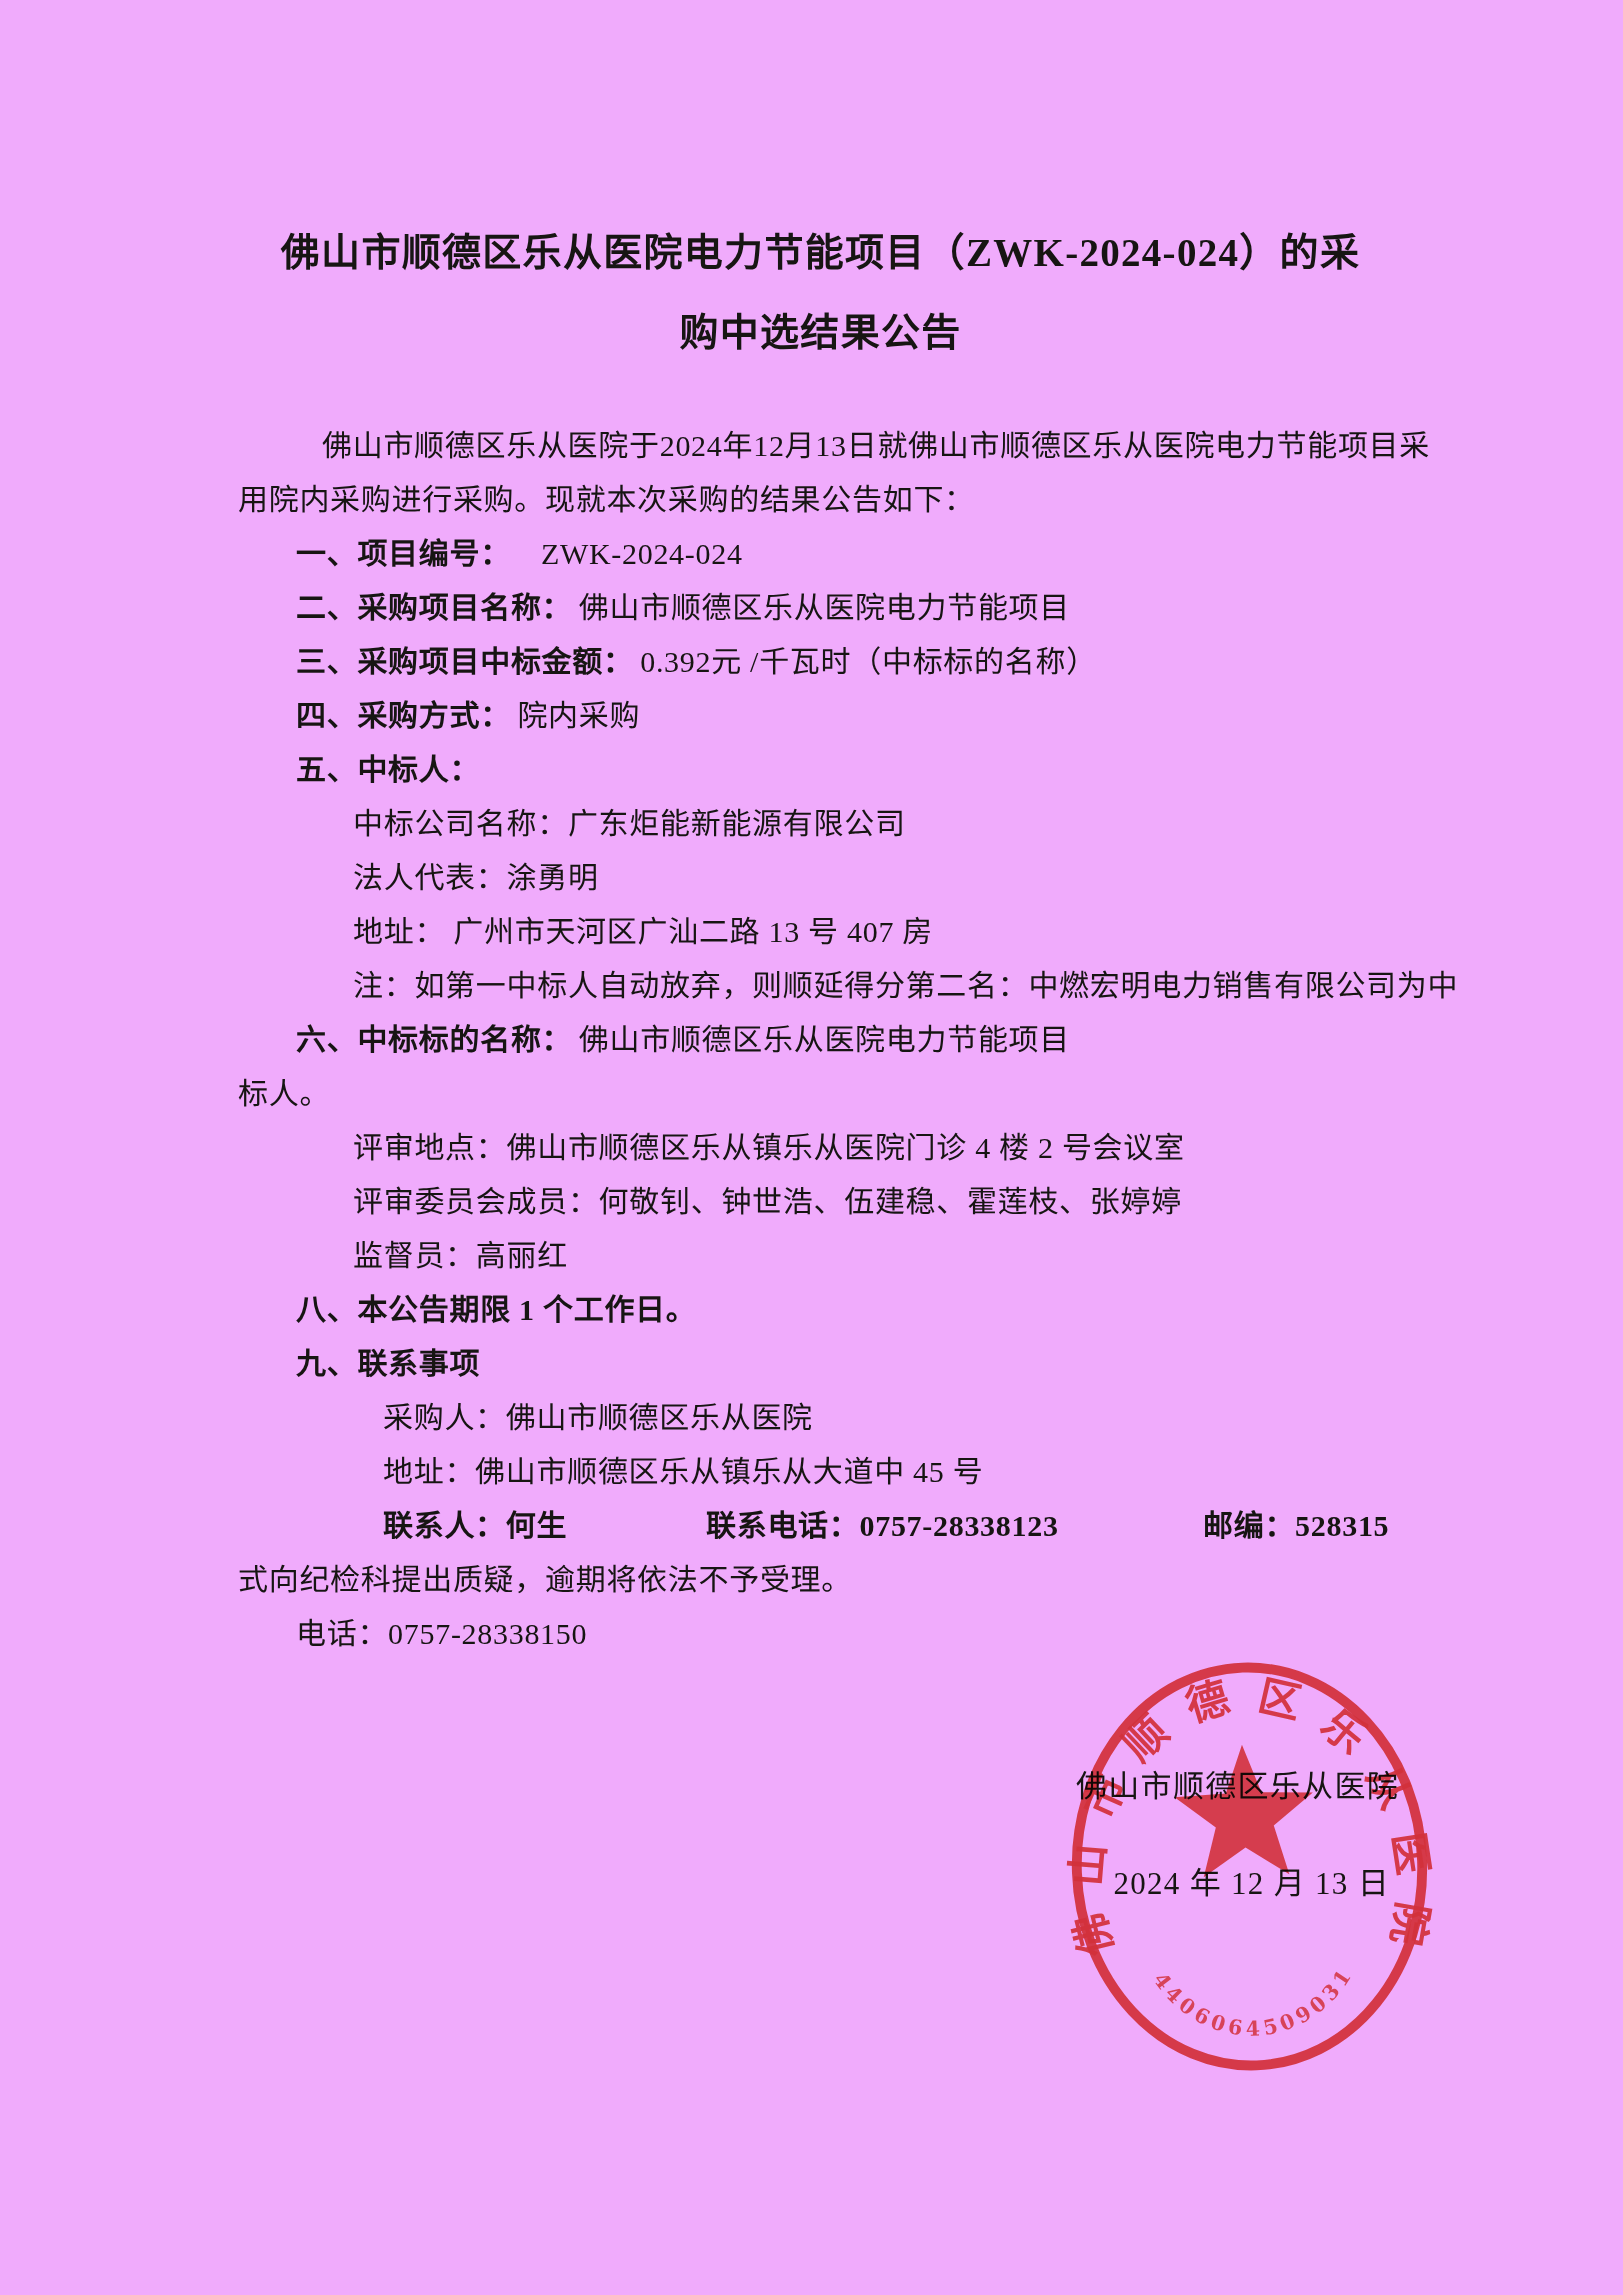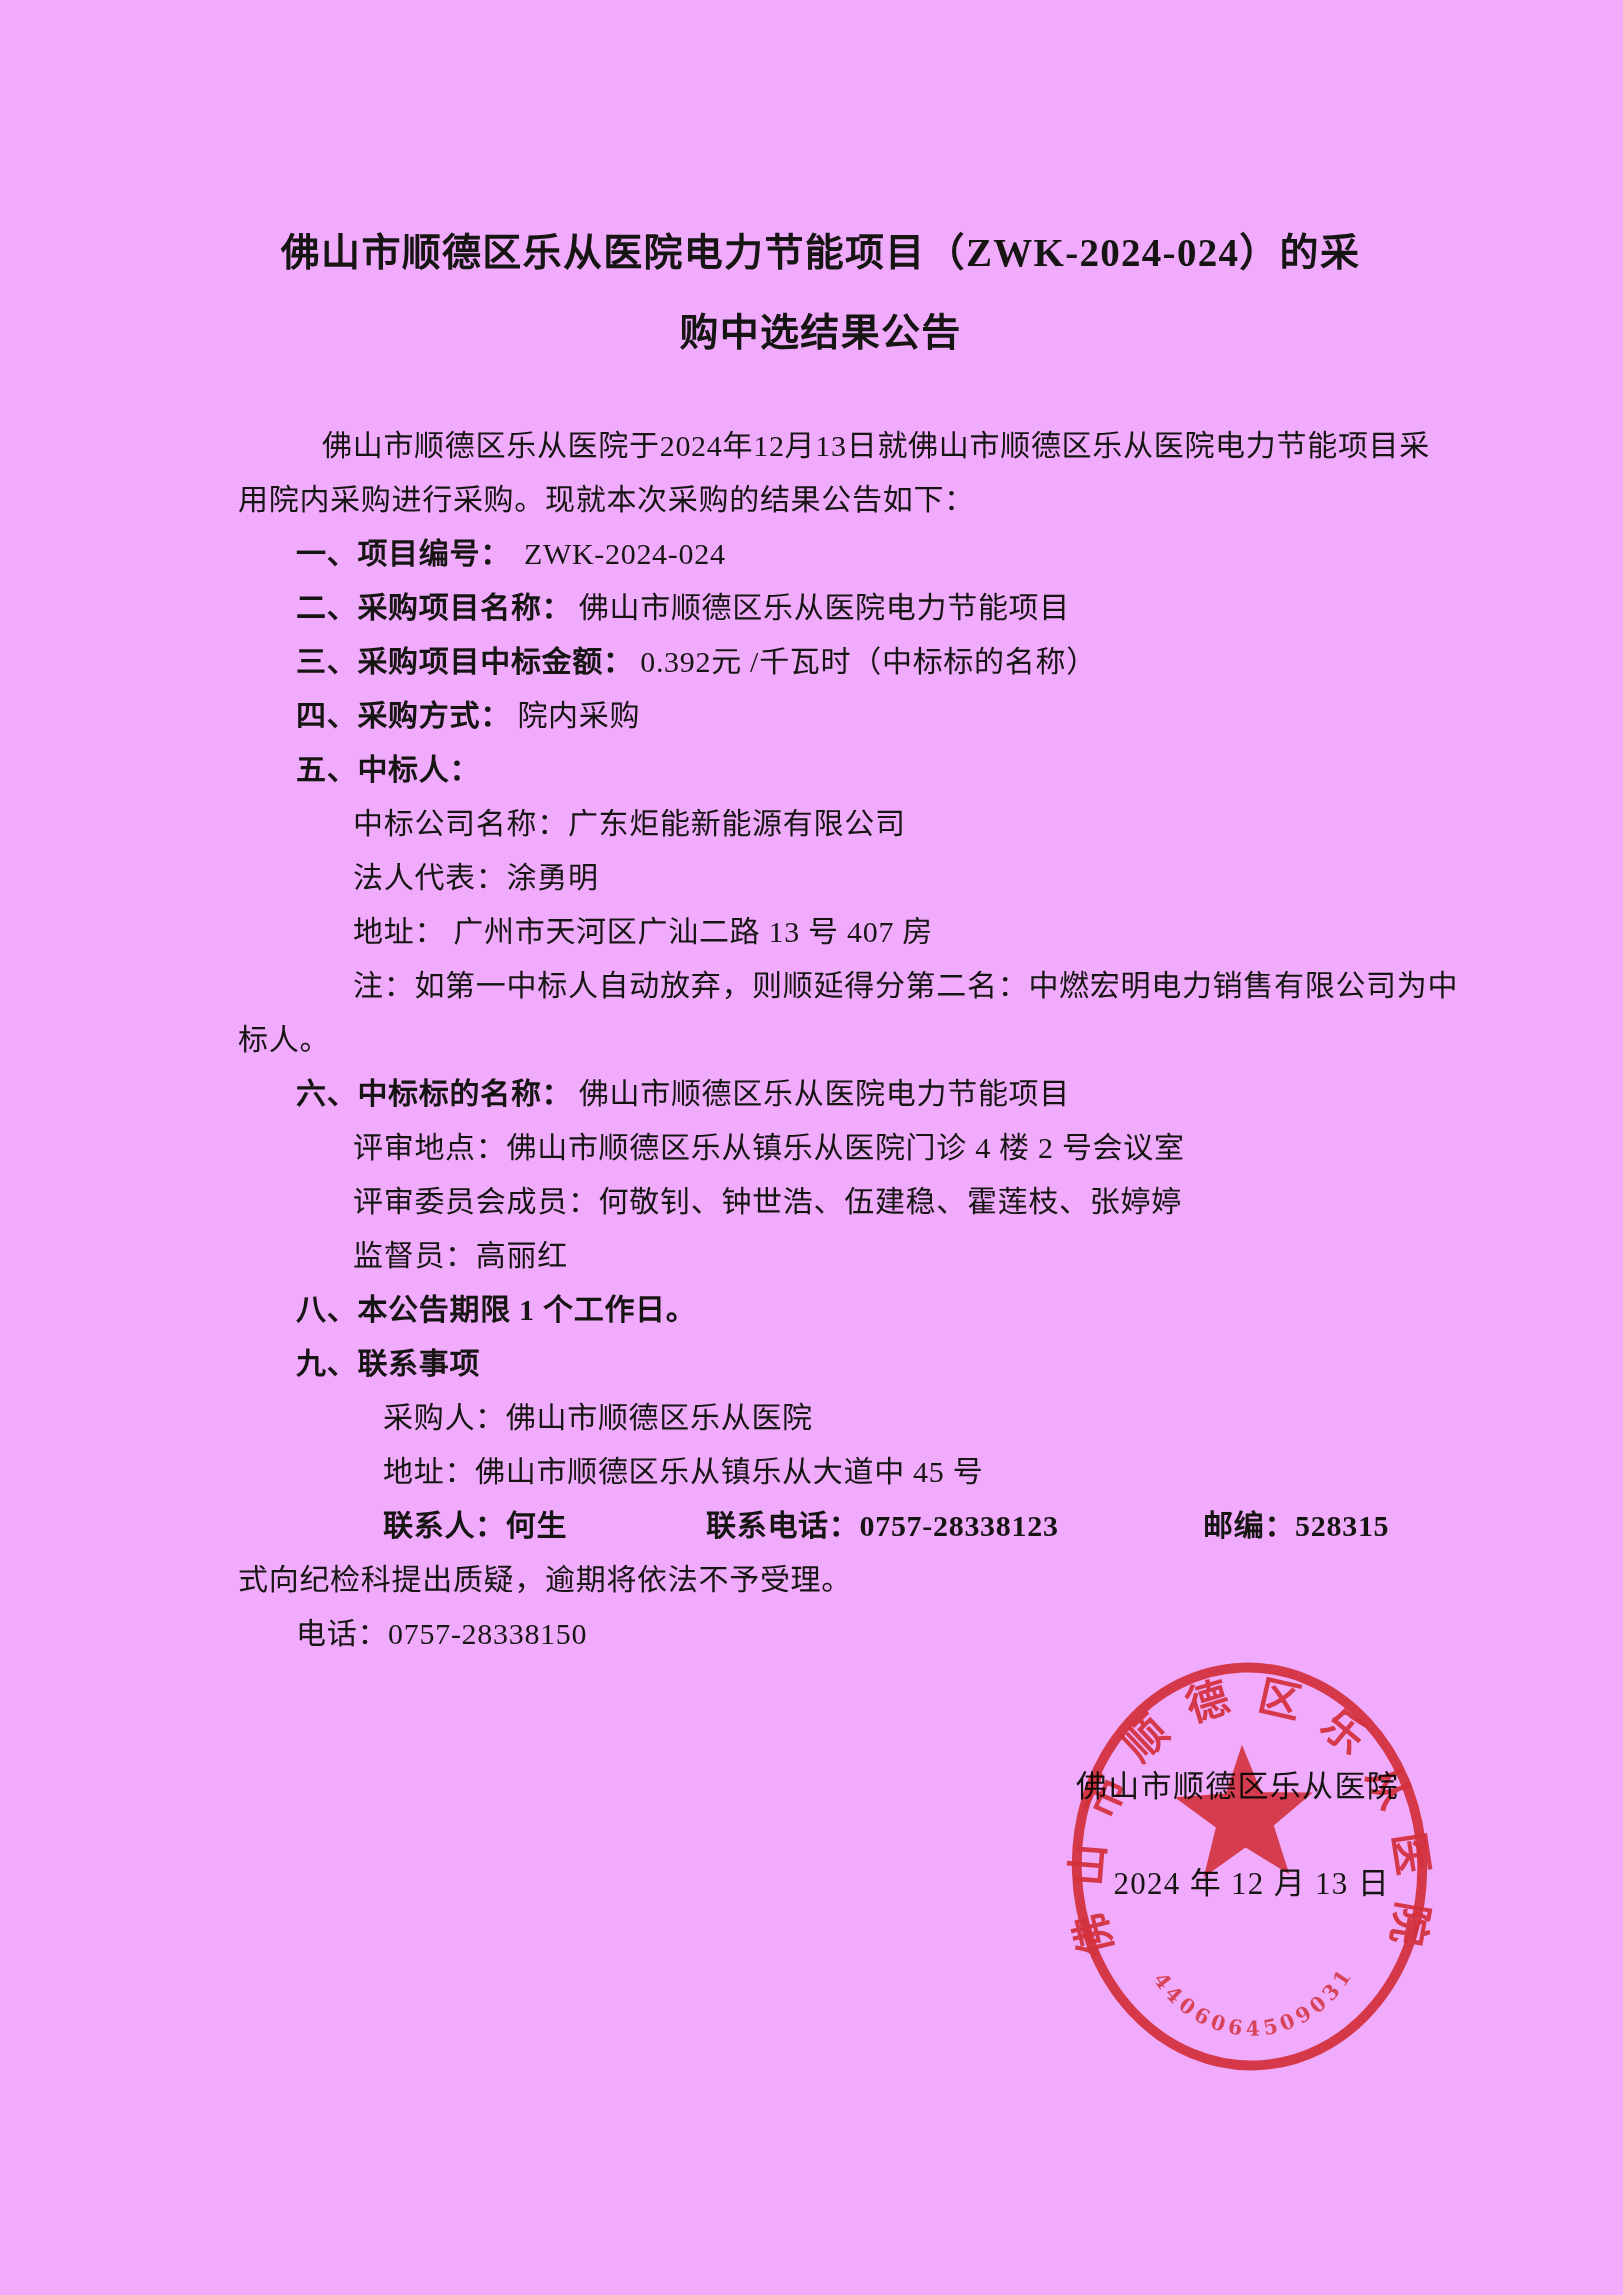--- a/index.html
+++ b/index.html
@@ -31,21 +31,21 @@
     line-height:54px;
     height:54px;
     white-space:nowrap;
   }
   .ind-p{padding-left:84px;}
   .ind-list{padding-left:58px;}
   .ind-sub{padding-left:115px;}
   .ind-sub9{padding-left:145px;}
   .b{font-weight:bold;}
   .val{margin-left:6.5px;}
-  .gap-lg{margin-left:13px;}
+  .gap-lg{margin-left:30px;}
   .contact-row{position:relative;}
   .contact-row span{position:absolute;top:0;font-weight:bold;}
   .c1{left:145px;}
   .c2{left:468px;}
   .c3{left:965px;}
   .closing-org{
     position:absolute;
     top:1761px;
     right:224px;
     font-size:31px;
@@ -96,23 +96,23 @@
       <div class="line ind-list"><span class="b">三、采购项目中标金额：</span><span class="val">0.392元 /千瓦时（中标标的名称）</span></div>
 
       <div class="line ind-list"><span class="b">四、采购方式：</span><span class="val">院内采购</span></div>
 
       <div class="line ind-list"><span class="b">五、中标人：</span></div>
 
       <div class="line ind-sub">中标公司名称：广东炬能新能源有限公司</div>
       <div class="line ind-sub">法人代表：涂勇明</div>
       <div class="line ind-sub">地址： 广州市天河区广汕二路 13 号 407 房</div>
       <div class="line ind-sub">注：如第一中标人自动放弃，则顺延得分第二名：中燃宏明电力销售有限公司为中</div>
+      <div class="line ind-list"><span class="b">六、中标标的名称：</span><span class="val">佛山市顺德区乐从医院电力节能项目</span></div>
+
       <div class="line">标人。</div>
-
-      <div class="line ind-list"><span class="b">六、中标标的名称：</span><span class="val">佛山市顺德区乐从医院电力节能项目</span></div>
 
 
       <div class="line ind-sub">评审地点：佛山市顺德区乐从镇乐从医院门诊 4 楼 2 号会议室</div>
       <div class="line ind-sub">评审委员会成员：何敬钊、钟世浩、伍建稳、霍莲枝、张婷婷</div>
       <div class="line ind-sub">监督员：高丽红</div>
 
       <div class="line ind-list b">八、本公告期限 1 个工作日。</div>
       <div class="line ind-list b">九、联系事项</div>
 
       <div class="line ind-sub9">采购人：佛山市顺德区乐从医院</div>

